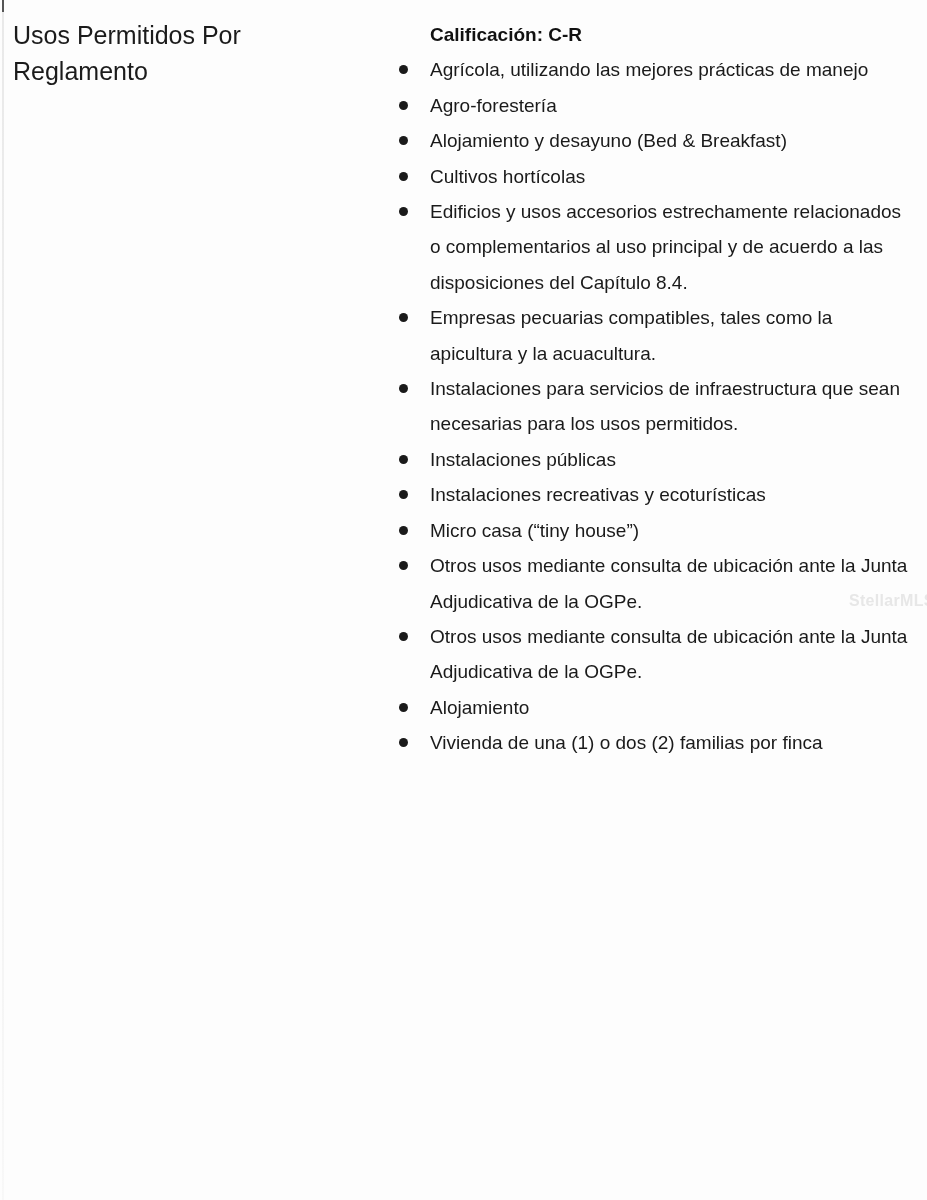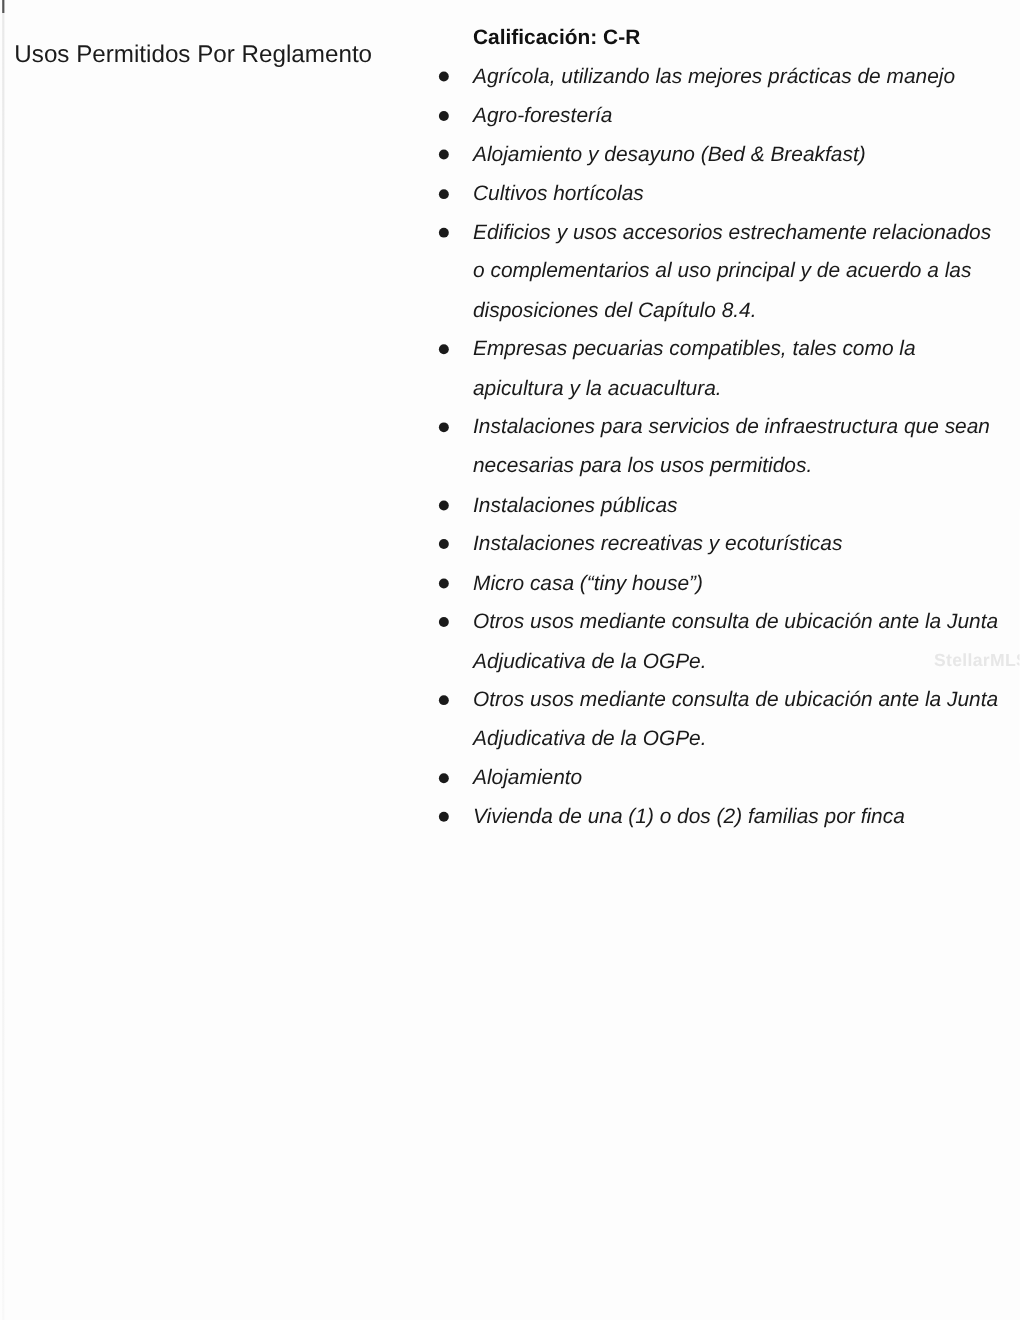--- a/index.html
+++ b/index.html
@@ -24,23 +24,23 @@
     height: 1200px;
     background: linear-gradient(
       to bottom,
       #555555 0px, #555555 12px,
       #e9e9e9 12px, rgba(238,238,238,0.35) 100%
     );
   }
   .label-cell {
     position: absolute;
     left: 13px;
-    top: 31px;
+    top: 17px;
     width: 335px;
-    font-size: 22px;
+    font-size: 25px;
     line-height: 36px;
     color: #1b1b1b;
   }
   .content-cell {
     position: absolute;
     left: 398px;
     top: 17px;
     width: 512px;
     font-size: 19px;
     line-height: 35.4px;
@@ -51,21 +51,20 @@
     color: #111111;
   }
   ul.uses-list {
     list-style: none;
     margin: 0;
     padding: 0;
   }
   ul.uses-list li {
     display: flex;
     align-items: flex-start;
-    font-style: italic;
   }
   .bullet {
     flex: 0 0 32px;
     width: 32px;
   }
   .bullet::before {
     content: "";
     display: block;
     width: 9px;
     height: 9px;

